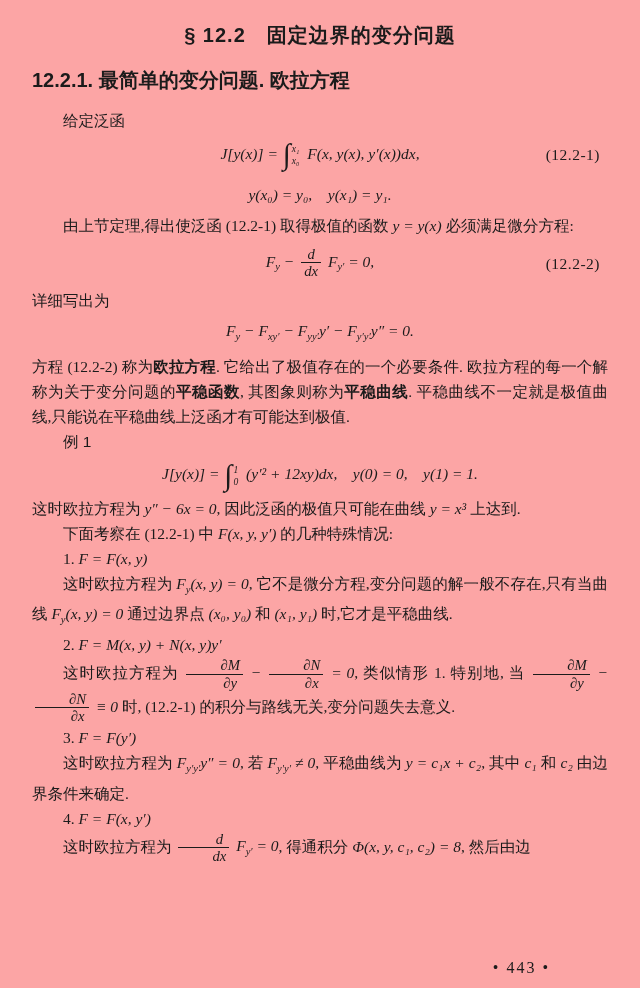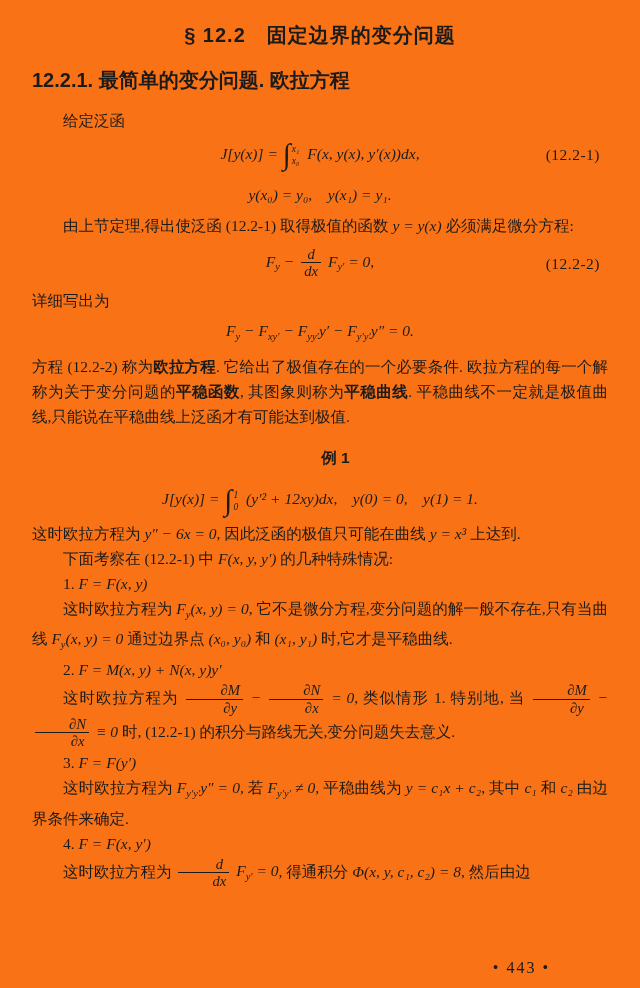--- a/index.html
+++ b/index.html
@@ -1,18 +1,18 @@
 <!DOCTYPE html>
 <html><head>
 <meta charset="utf-8">
 <style>
   html,body{margin:0;padding:0;background:#d8d8d4;}
   .page{
     position:relative;width:640px;height:988px;box-sizing:border-box;
-    background:#f97316;color:#1b1b1b;overflow:hidden;
+    background:#fca5a5;color:#1b1b1b;overflow:hidden;
     font-family:"Liberation Serif","DejaVu Serif",serif;
     font-size:15.5px;line-height:25px;
     padding:16px 32px 8px 32px;
     display:flex;flex-direction:column;
   }
   .title{
     font-family:"Liberation Sans","DejaVu Sans",sans-serif;
     font-size:20px;font-weight:bold;text-align:center;
     margin:6px 0 18px 0;line-height:26px;letter-spacing:1px;
   }
@@ -29,21 +29,21 @@
   }
   .math{font-style:italic;}
   .math sub,.math sup{font-size:0.68em;}
   sub{vertical-align:-0.35em;}
   .eq-num{
     position:absolute;right:8px;top:50%;transform:translateY(-50%);
     font-style:normal;letter-spacing:0.5px;
   }
   .ex-label{
     font-family:"Liberation Sans","DejaVu Sans",sans-serif;
-    font-weight:bold;margin:16px 0;text-indent:2em;text-align:center;
+    font-weight:normal;margin:0 0;text-indent:2em;
   }
   b{font-weight:bold;}
   i{font-style:italic;}
   
   .frac{
     display:inline-block;text-align:center;vertical-align:middle;
     font-size:0.95em;line-height:1.12;margin:0 3px;
   }
   .fnum{display:block;border-bottom:1.3px solid #1b1b1b;padding:0 3px;}
   .fden{display:block;padding:0 3px;}

